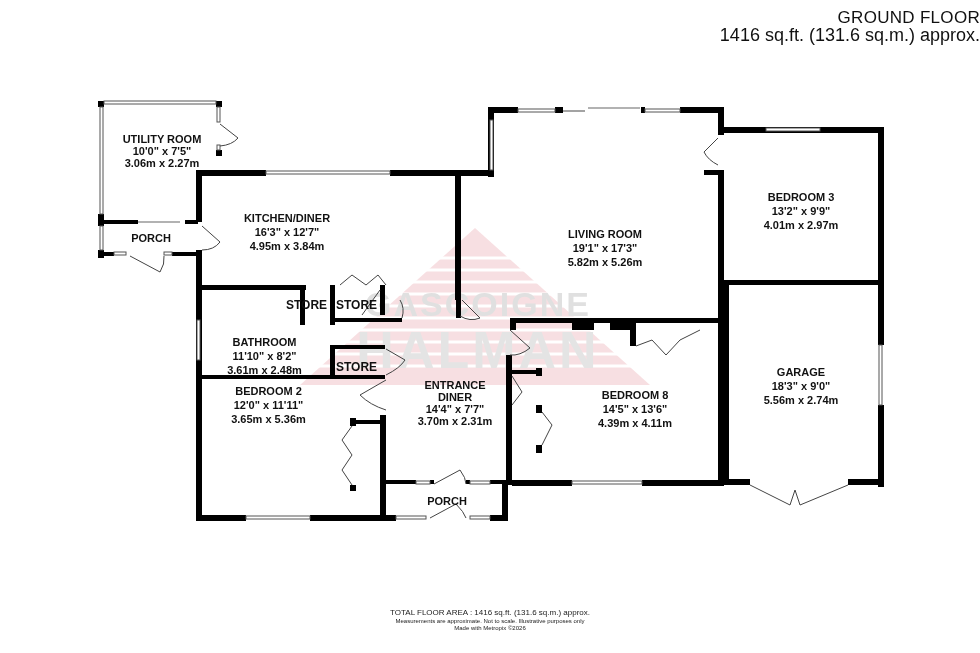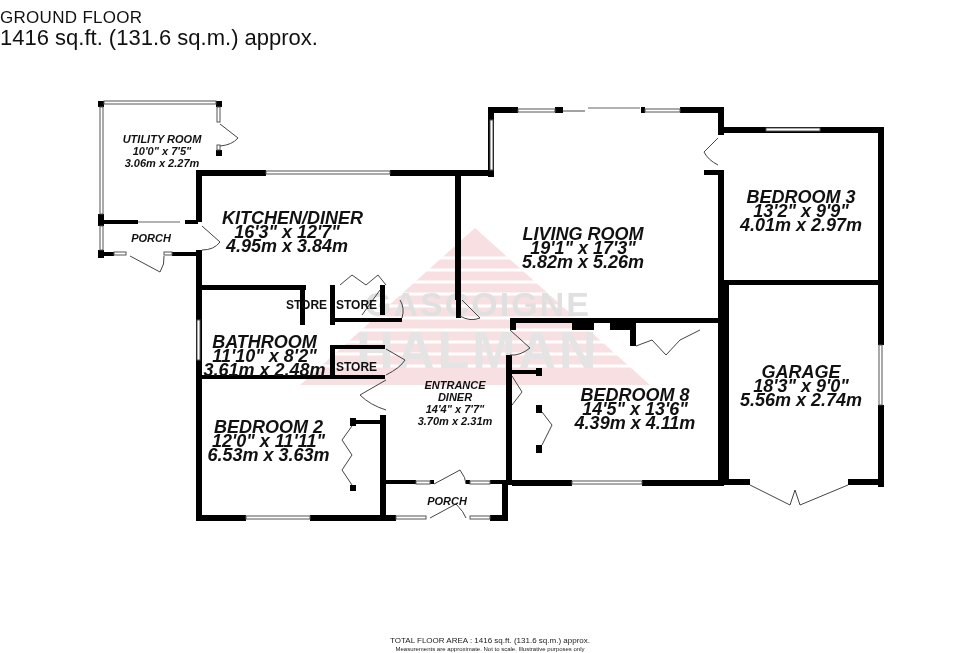--- a/index.html
+++ b/index.html
@@ -1,25 +1,25 @@
 <!DOCTYPE html>
 <html><head>
 <meta charset="utf-8">
 <style>
   html, body { margin: 0; padding: 0; background: #ffffff; }
   body { width: 980px; height: 653px; position: relative; overflow: hidden; font-family: "Liberation Sans", sans-serif; }
-  .title { position: absolute; left: 0; width: 980px; text-align: left; color: #111; }
+  .title { position: absolute; left: 0; width: 980px; text-align: right; color: #111; }
   .t1 { top: 8px; font-size: 17px; letter-spacing: 0.3px; }
-  .t2 { top: 25px; font-size: 22px; }
+  .t2 { top: 25px; font-size: 18px; }
   svg.plan { position: absolute; left: 0; top: 0; }
-  .label { position: absolute; text-align: center; font-weight: bold; color: #111; line-height: 14px; font-size: 18px; white-space: nowrap; }
-  .label .nm, .label .ft, .label .mt { display: block; font-style: italic; }
+  .label { position: absolute; text-align: center; font-weight: bold; color: #111; line-height: 14px; font-size: 11px; white-space: nowrap; }
+  .label .nm, .label .ft, .label .mt { display: block; }
   .small { font-size: 11px; line-height: 12px; }
   .store { position: absolute; font-weight: bold; font-size: 12px; color: #111; }
-  .footer { position: absolute; left: 0; width: 980px; text-align: center; color: #222; margin-top: 28px; }
+  .footer { position: absolute; left: 0; width: 980px; text-align: center; color: #222; }
   .f1 { top: 608px; font-size: 8px; }
   .f2 { top: 618px; font-size: 6px; }
   .f3 { top: 625px; font-size: 6px; }
 </style>
 </head>
 <body>
 
 <div class="title t1">GROUND FLOOR</div>
 <div class="title t2">1416 sq.ft. (131.6 sq.m.) approx.</div>
 
@@ -178,21 +178,21 @@
   <span class="mt">3.06m  x 2.27m</span>
 </div>
 <div class="label small" style="left:118px; top:232px; width:66px;">
   <span class="nm">PORCH</span>
 </div>
 <div class="label" style="left:222px; top:211px; width:130px;">
   <span class="nm">KITCHEN/DINER</span>
   <span class="ft">16'3"  x 12'7"</span>
   <span class="mt">4.95m  x 3.84m</span>
 </div>
-<div class="label" style="left:518px; top:227px; width:130px;">
+<div class="label" style="left:540px; top:227px; width:130px;">
   <span class="nm">LIVING ROOM</span>
   <span class="ft">19'1"  x 17'3"</span>
   <span class="mt">5.82m  x 5.26m</span>
 </div>
 <div class="label" style="left:736px; top:190px; width:130px;">
   <span class="nm">BEDROOM 3</span>
   <span class="ft">13'2"  x 9'9"</span>
   <span class="mt">4.01m  x 2.97m</span>
 </div>
 <div class="label" style="left:736px; top:365px; width:130px;">
@@ -212,24 +212,24 @@
   <span class="nm">ENTRANCE</span>
   <span class="nm">DINER</span>
   <span class="ft">14'4"  x 7'7"</span>
   <span class="mt">3.70m  x 2.31m</span>
 </div>
 <div class="label" style="left:570px; top:388px; width:130px;">
   <span class="nm">BEDROOM 8</span>
   <span class="ft">14'5"  x 13'6"</span>
   <span class="mt">4.39m  x 4.11m</span>
 </div>
-<div class="label" style="left:206px; top:420px; width:125px;">
+<div class="label" style="left:206px; top:384px; width:125px;">
   <span class="nm">BEDROOM 2</span>
   <span class="ft">12'0"  x 11'11"</span>
-  <span class="mt">6.53m  x 3.63m</span>
+  <span class="mt">3.65m  x 5.36m</span>
 </div>
 <div class="label small" style="left:412px; top:495px; width:70px;">
   <span class="nm">PORCH</span>
 </div>
 
 <div class="footer f1">TOTAL FLOOR AREA : 1416 sq.ft. (131.6 sq.m.) approx.</div>
 <div class="footer f2">Measurements are approximate.  Not to scale.  Illustrative purposes only</div>
 <div class="footer f3">Made with Metropix ©2026</div>
 
 </body></html>

